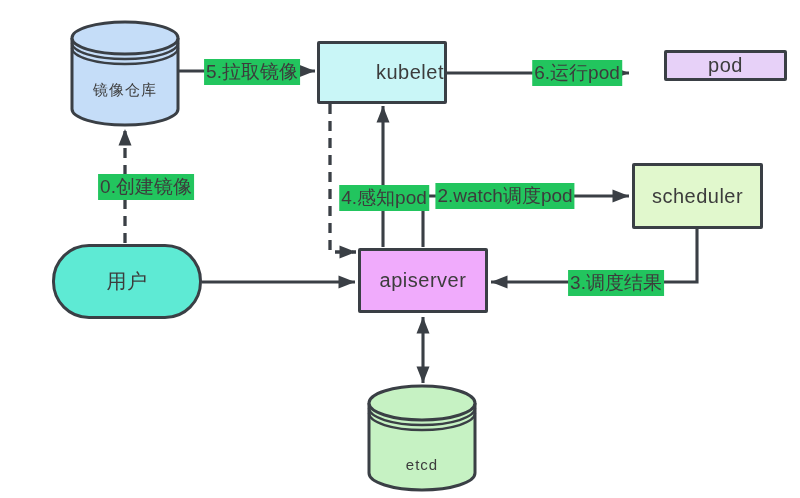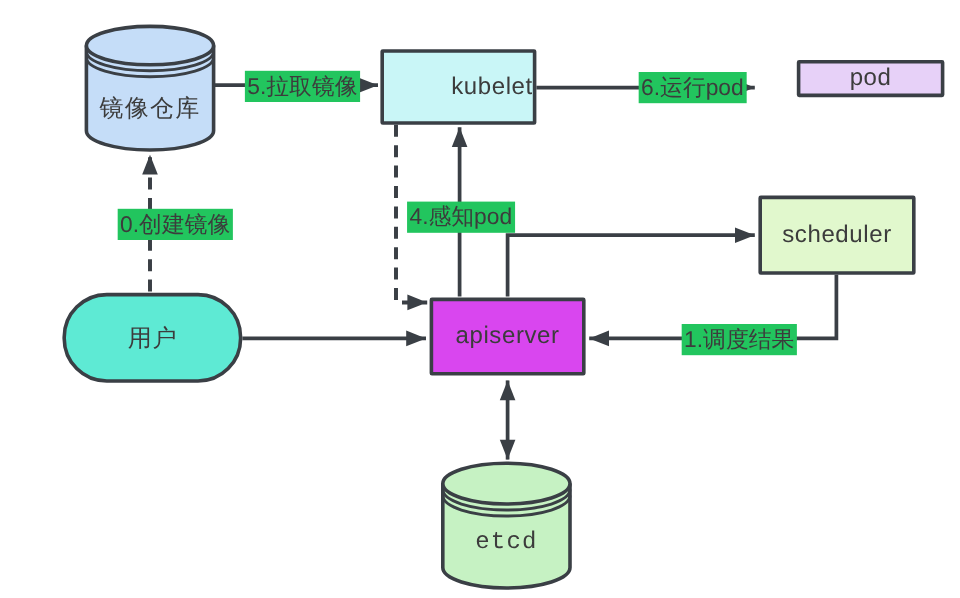--- a/index.html
+++ b/index.html
@@ -22,33 +22,33 @@
     display:flex;align-items:center;justify-content:center;
     font-size:20px;letter-spacing:.5px;
   }
   #node-kubelet{left:317px;top:41px;width:130px;height:63px;}
   #node-pod{left:664px;top:50px;width:123px;height:31px;}
   #node-scheduler{left:632px;top:163px;width:131px;height:66px;}
   #node-apiserver{left:358px;top:248px;width:130px;height:65px;}
   #node-user{left:52px;top:244px;width:150px;height:75px;border-radius:37px;}
   .cyl-label{
     position:absolute;z-index:2;transform:translate(-50%,-50%);
-    font-size:20px;letter-spacing:1px;white-space:nowrap;font-family:Liberation Mono, monospace;
+    font-size:15px;letter-spacing:1px;white-space:nowrap;
   }
   #label-image-repo{left:125px;top:90px;}
-  #label-etcd{left:422px;top:452px;}
+  #label-etcd{left:422px;top:464px;}
   .edge-label{
     position:absolute;z-index:3;transform:translate(-50%,-50%);
     background:#22c55e;font-size:19px;padding:0 2px;white-space:nowrap;
   }
   #elabel-0{left:134px;top:187px;margin-left:12px;}
   #elabel-1{left:280px;top:283px;}
   #elabel-2{left:505px;top:196px;}
   #elabel-3{left:616px;top:283px;}
-  #elabel-4{left:384px;top:181px;}
+  #elabel-4{left:384px;top:198px;}
   #elabel-5{left:252px;top:72px;}
   #elabel-6{left:541px;top:73px;margin-left:36px;}
 </style>
 </head>
 <body>
 
 <div class="canvas">
 
   <svg class="layer" width="800" height="498" viewBox="0 0 800 498">
     <defs>
@@ -92,29 +92,30 @@
 
   <div class="node" id="node-kubelet" style="background: rgb(201, 246, 247); justify-content: flex-end;">
     <span>kubelet</span>
   </div>
   <div class="node" id="node-pod" style="background: rgb(231, 209, 248);">
     <span>pod</span>
   </div>
   <div class="node" id="node-scheduler" style="background: rgb(225, 248, 205);">
     <span>scheduler</span>
   </div>
-  <div class="node" id="node-apiserver" style="background: #d946ef;">
+  <div class="node" id="node-apiserver" style="background: #f0abfc;">
     <span>apiserver</span>
   </div>
   <div class="node" id="node-user" style="background: #5eead4;">
     <span>用户</span>
   </div>
 
   <div class="cyl-label" id="label-image-repo">镜像仓库</div>
   <div class="cyl-label" id="label-etcd">etcd</div>
 
   <div class="edge-label" id="elabel-0">0.创建镜像</div>
-  <div class="edge-label" id="elabel-3">1.调度结果</div>
+  <div class="edge-label" id="elabel-2">2.watch调度pod</div>
+  <div class="edge-label" id="elabel-3">3.调度结果</div>
   <div class="edge-label" id="elabel-4">4.感知pod</div>
   <div class="edge-label" id="elabel-5">5.拉取镜像</div>
   <div class="edge-label" id="elabel-6">6.运行pod</div>
 
 </div>
 
 </body></html>

